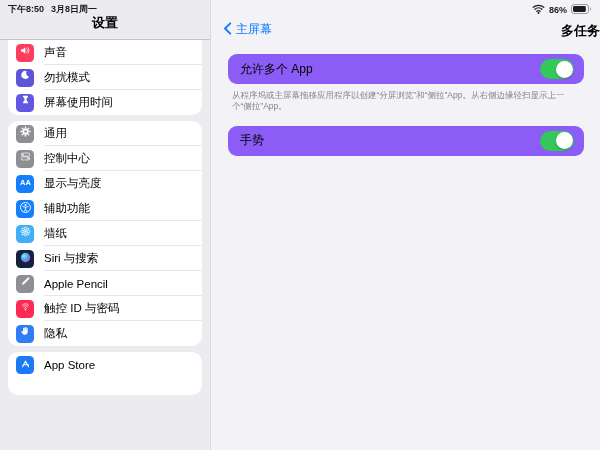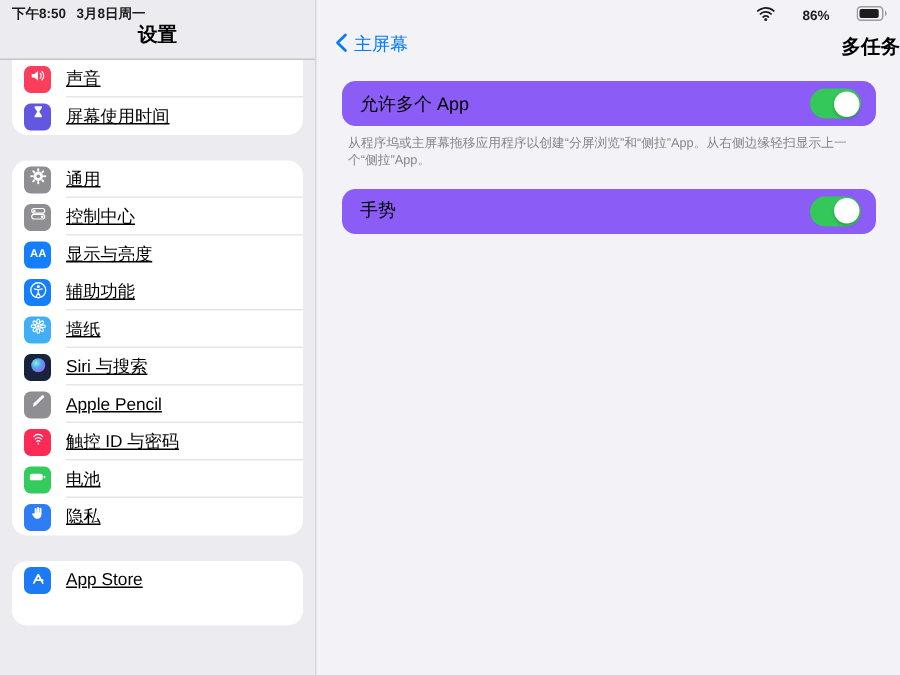--- a/index.html
+++ b/index.html
@@ -9,45 +9,45 @@
     background:#f2f2f7; font-family:"Liberation Sans","DejaVu Sans",sans-serif;
     color:#000;
   }
   
   .statusbar {
     position:absolute; top:0; left:0; right:0; height:16px; z-index:20;
     display:flex; justify-content:space-between; align-items:center;
     padding:3px 8px 0 8px; font-size:9px; font-weight:700; color:#1c1c1e;
   }
   .sb-left { display:flex; gap:7px; }
-  .sb-right { display:flex; align-items:center; gap:18px; }
+  .sb-right { display:flex; align-items:center; gap:4px; }
   
   .sidebar {
     position:absolute; top:0; left:0; width:211px; height:450px;
     background:#ebebf0; border-right:1px solid #d8d8dd;
   }
   .sidebar-header {
     position:absolute; top:0; left:0; right:0; height:40px; z-index:5;
     background:#ebebf0; border-bottom:1px solid rgba(60,60,67,.22);
     display:flex; align-items:flex-end; justify-content:center; padding-bottom:7px;
     font-size:13px; font-weight:700;
   }
   .sidebar-list { position:absolute; top:40px; left:0; right:0; bottom:0; overflow:hidden; }
   .sb-group { margin:0 8px; background:#fff; border-radius:10px; overflow:hidden; }
   .sb-group.clipped { border-radius:0 0 10px 10px; }
-  .sb-group + .sb-group { margin-top:17px; }
+  .sb-group + .sb-group { margin-top:6px; }
   .sb-group.tail { padding-bottom:18px; }
   .sb-row { position:relative; height:25px; display:flex; align-items:center; padding:0 8px; cursor:default; }
   .sb-row.selected { background:var(--sel,#4396f2); }
   .sb-row.selected .sb-label { color:#fff; }
   .sb-icon {
     width:18px; height:18px; flex:0 0 18px; border-radius:4.5px;
     display:flex; align-items:flex-start; justify-content:center;
   }
-  .sb-label { margin-left:10px; font-size:11.5px; color:#000; white-space:nowrap;text-decoration:underline; }
+  .sb-label { margin-left:10px; font-size:11.5px; color:#000; white-space:nowrap; }
   .sb-sep { position:absolute; left:36px; right:0; bottom:0; height:1px; background:#e6e6ea; }
   
   .detail { position:absolute; top:0; left:212px; right:0; height:450px; background:#f2f2f7; }
   .detail-header { position:absolute; top:16px; left:0; right:0; height:30px; }
   .back-button {
     position:absolute; left:11px; top:5px; display:flex; align-items:center; gap:4px;
     color:#047aff; font-size:12px; cursor:pointer;
   }
   .detail-title {
     position:absolute; left:0; right:0; top:6px; text-align:right;
@@ -101,20 +101,29 @@
             <span class="sb-icon" style="background:#fb3e5c">
               <svg viewBox="0 0 18 18" width="13" height="13">
                 <path fill="#fff" d="M3 7.3v3.4h2.4l3.3 2.7V4.6L5.4 7.3z"></path>
                 <path d="M10.8 6.7a3.2 3.2 0 0 1 0 4.6M12.4 5.1a5.4 5.4 0 0 1 0 7.8" stroke="#fff" stroke-width="1.1" fill="none" stroke-linecap="round"></path>
               </svg>
             </span>
             <span class="sb-label">声音</span>
             <span class="sb-sep"></span>
           </div>
           <div class="sb-row">
+            <span class="sb-icon" style="background:#5b57d6">
+              <svg viewBox="0 0 18 18" width="12" height="12">
+                <path fill="#fff" d="M11.3 3.1A6 6 0 1 0 14.9 11.6 6.8 6.8 0 0 1 11.3 3.1z"></path>
+              </svg>
+            </span>
+            <span class="sb-label">勿扰模式</span>
+            <span class="sb-sep"></span>
+          </div>
+          <div class="sb-row">
             <span class="sb-icon" style="background:#6257e0">
               <svg viewBox="0 0 18 18" width="11" height="11">
                 <path fill="#fff" d="M5 3h8v1.6l-2.9 4.4L13 13.4V15H5v-1.6l2.9-4.4L5 4.6z"></path>
               </svg>
             </span>
             <span class="sb-label">屏幕使用时间</span>
           </div>
         </div>
         <div class="sb-group">
           <div class="sb-row">
@@ -227,30 +236,20 @@
           <div class="sb-row">
             <span class="sb-icon" style="background:#fb2b55">
               <svg viewBox="0 0 18 18" width="13" height="13" fill="none" stroke="#fff" stroke-linecap="round" stroke-width="1.1">
                 <path d="M4.8 7a5.4 5.4 0 0 1 8.4 0"></path>
                 <path d="M6.2 9.2a3.7 3.7 0 0 1 5.6 0"></path>
                 <path d="M7.6 11.4a1.9 1.9 0 0 1 2.8 0"></path>
                 <path d="M9 13v1.1"></path>
               </svg>
             </span>
             <span class="sb-label">触控 ID 与密码</span>
-            <span class="sb-sep"></span>
-          </div>
-          <div class="sb-row">
-            <span class="sb-icon" style="background:#32cb5c">
-              <svg viewBox="0 0 18 18" width="14" height="14">
-                <rect x="2.4" y="6.2" width="11" height="5.6" rx="1.6" fill="#fff"></rect>
-                <rect x="14.2" y="8" width="1.5" height="2" rx=".75" fill="#fff"></rect>
-              </svg>
-            </span>
-            <span class="sb-label">电池</span>
             <span class="sb-sep"></span>
           </div>
           <div class="sb-row">
             <span class="sb-icon" style="background:#2e7cf6">
               <svg viewBox="0 0 18 18" width="12" height="12">
                 <path fill="#fff" d="M6.2 9.2V5a1 1 0 0 1 2 0v3.4h.4V3.9a1 1 0 0 1 2 0v4.5h.4V4.8a1 1 0 0 1 2 0v5.4c0 2.8-1.6 4.6-4.1 4.6-1.8 0-2.8-.7-3.7-2.1L3.7 10.4c-.5-.8.6-1.7 1.3-1z"></path>
               </svg>
             </span>
             <span class="sb-label">隐私</span>
           </div>

